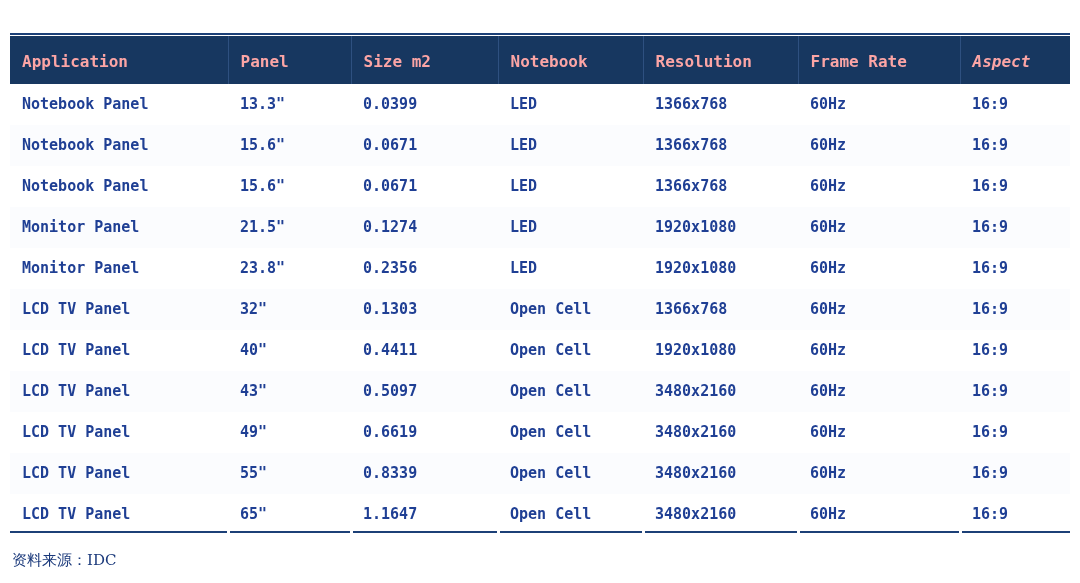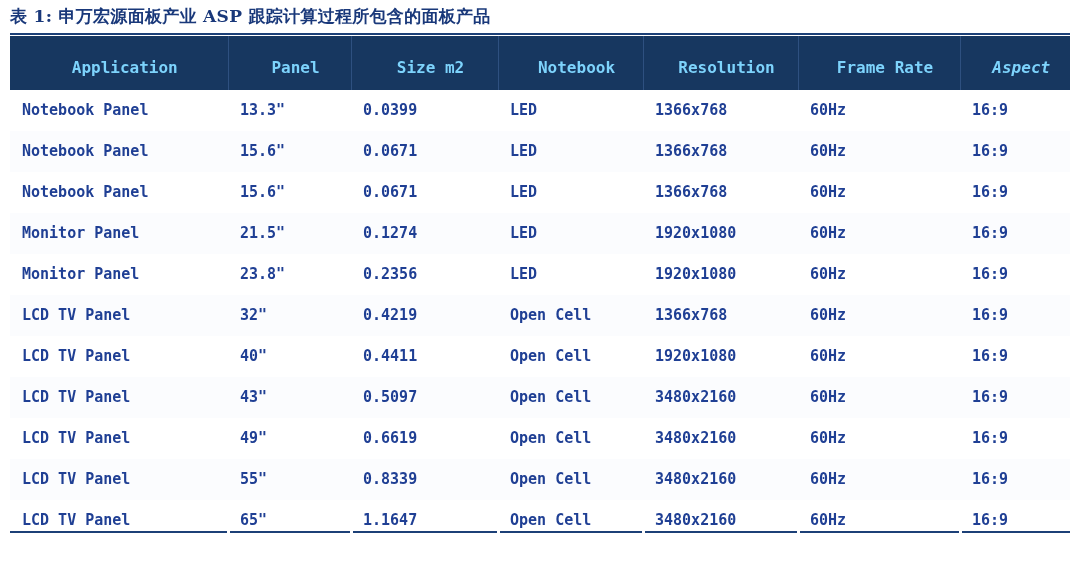--- a/index.html
+++ b/index.html
@@ -61,26 +61,26 @@
   .tbl col.c0 { width: 218px; }
   .tbl col.c1 { width: 123px; }
   .tbl col.c2 { width: 147px; }
   .tbl col.c3 { width: 145px; }
   .tbl col.c4 { width: 155px; }
   .tbl col.c5 { width: 162px; }
   .tbl col.c6 { width: 110px; }
 
   .tbl thead th {
     background: #173760;
-    color: #7dd3fc;
+    color: #fca5a5;
     font-family: "DejaVu Sans Mono", "Liberation Mono", monospace;
     font-weight: bold;
     font-size: 16px;
-    text-align: center;
-    padding: 10px 0 0 12px;
+    text-align: left;
+    padding: 4px 0 0 12px;
     height: 44px;
     line-height: 44px;
     border-right: 1px solid #2e5080;
     box-sizing: border-box;
     letter-spacing: 0px;
     white-space: nowrap;
     vertical-align: middle;
   }
   .tbl thead th:last-child {
     border-right: none;
@@ -134,21 +134,20 @@
     font-size: 15px;
     color: #19387a;
     white-space: nowrap;
   }
 </style>
 </head>
 <body>
 
 <div id="root">
 
-  <div class="table-title">表 1: 申万宏源面板产业 ASP 跟踪计算过程所包含的面板产品</div>
 
   <div class="title-rule"></div>
 
   <table class="tbl">
     <colgroup>
       <col class="c0">
         <col class="c1">
         <col class="c2">
         <col class="c3">
       <col class="c4">
@@ -208,21 +207,21 @@
         <td>23.8"</td>
         <td>0.2356</td>
         <td>LED</td>
         <td>1920x1080</td>
         <td>60Hz</td>
         <td>16:9</td>
       </tr>
       <tr class="alt">
         <td>LCD TV Panel</td>
         <td>32"</td>
-        <td>0.4219</td>
+        <td>0.1303</td>
         <td>Open Cell</td>
         <td>1366x768</td>
         <td>60Hz</td>
         <td>16:9</td>
       </tr>
       <tr>
         <td>LCD TV Panel</td>
         <td>40"</td>
         <td>0.4411</td>
         <td>Open Cell</td>
@@ -271,14 +270,15 @@
 
   <div class="bottom-rule">
     <span class="gap" style="left:217px"></span>
     <span class="gap" style="left:340px"></span>
     <span class="gap" style="left:487px"></span>
     <span class="gap" style="left:632px"></span>
     <span class="gap" style="left:787px"></span>
     <span class="gap" style="left:949px"></span>
   </div>
 
+  <div class="source-note">资料来源：IDC</div>
 
 </div>
 
 </body></html>

